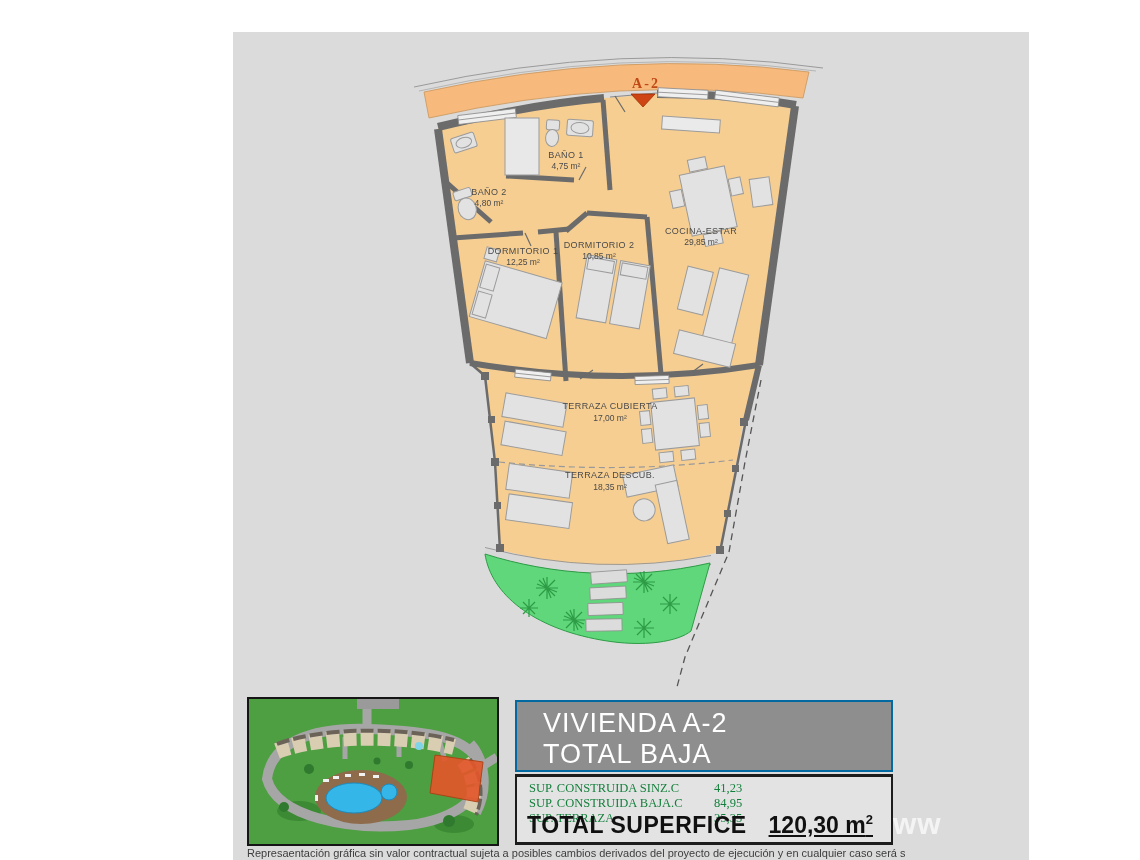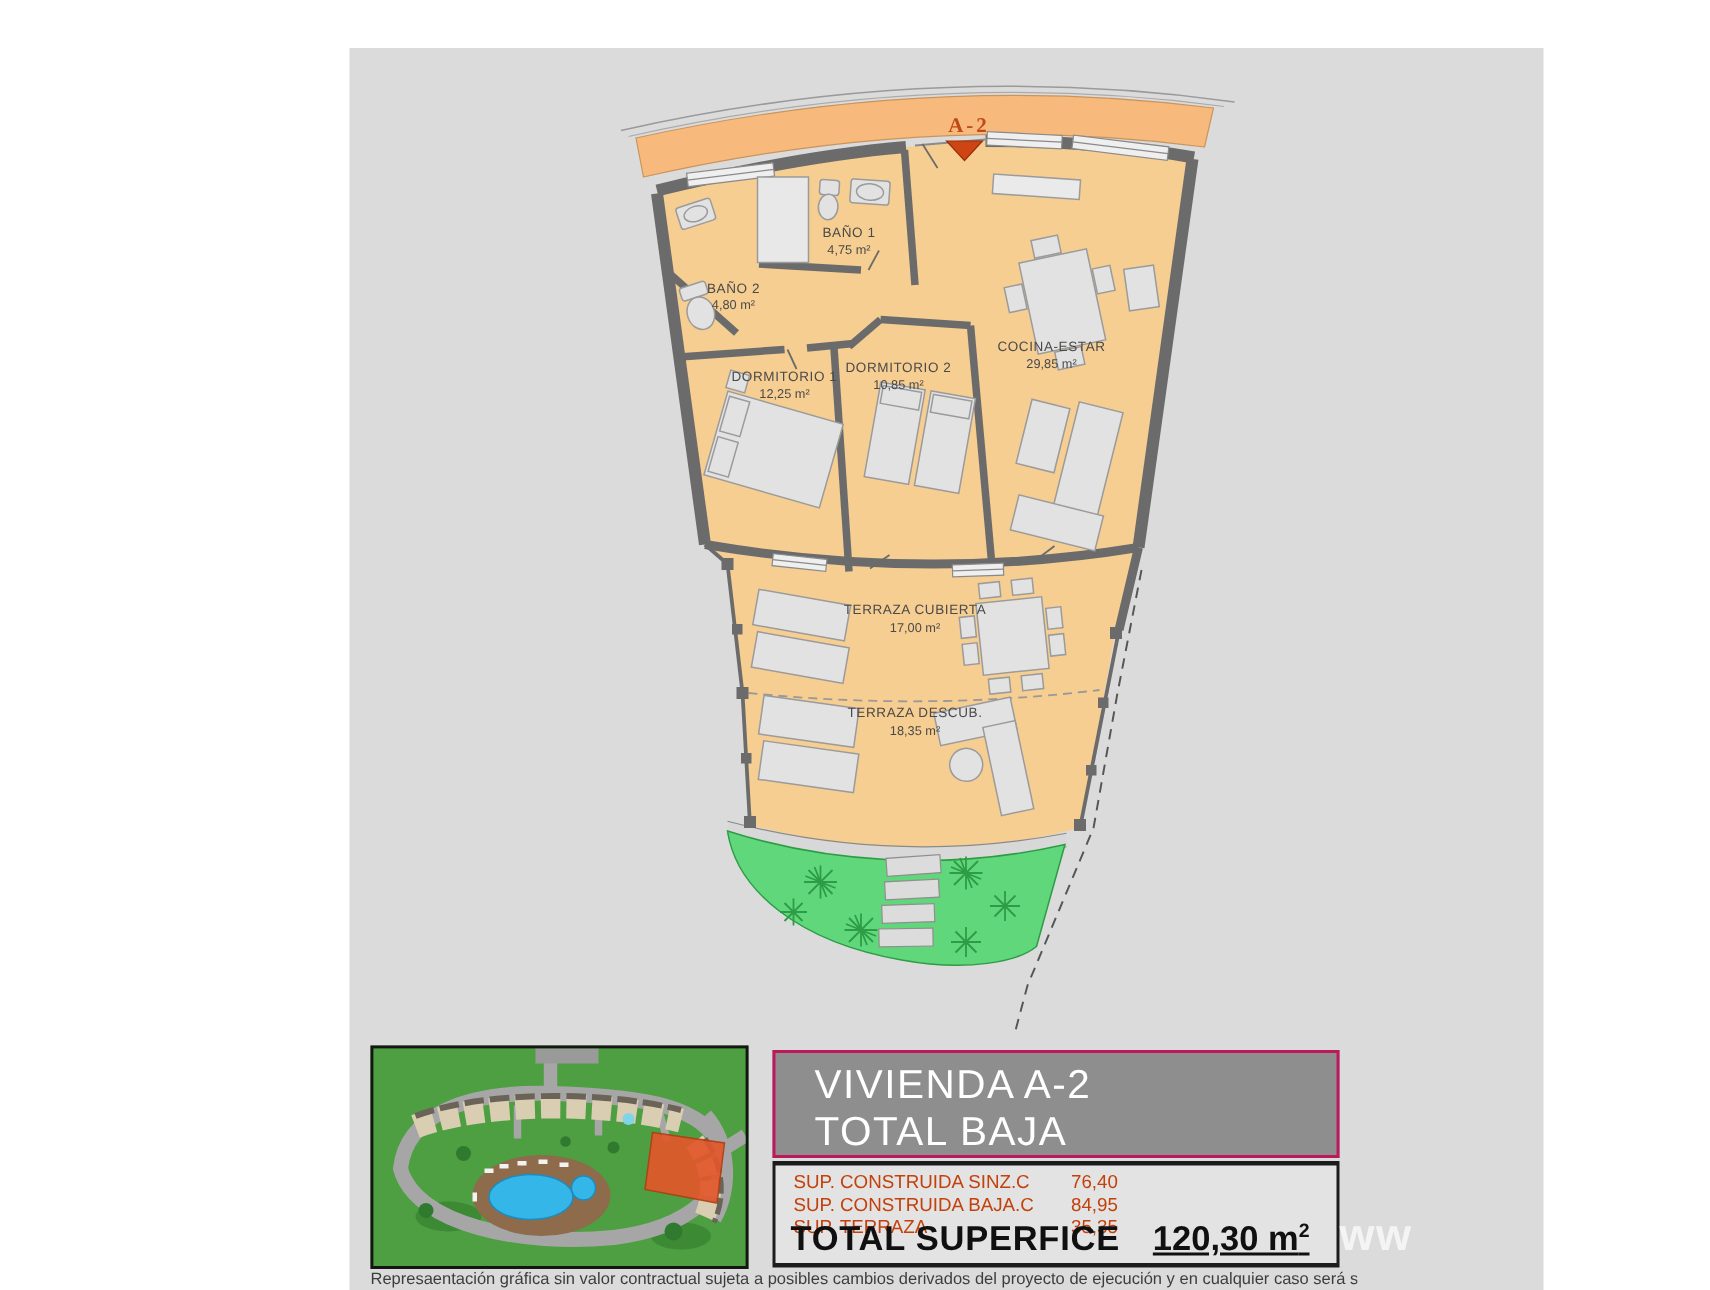--- a/index.html
+++ b/index.html
@@ -10,25 +10,25 @@
   #plan{position:absolute;left:0;top:0;}
   .room-name{font-size:9px;fill:#4a4a4a;text-anchor:middle;letter-spacing:.4px;}
   .room-area{font-size:8.5px;fill:#4a4a4a;text-anchor:middle;}
   .marker-text{font-family:"Liberation Serif",serif;font-size:14px;fill:#c04a16;
                text-anchor:middle;letter-spacing:2px;font-weight:600;}
   
   #photo{position:absolute;left:14px;top:665px;width:248px;height:145px;
          border:2px solid #151515;background:#4e9e42;}
   
   #panel{position:absolute;left:282px;top:668px;width:378px;}
-  #panel-header{box-sizing:border-box;height:72px;background:#8e8e8e;border:2px solid #be185d;
+  #panel-header{box-sizing:border-box;height:72px;background:#8e8e8e;border:2px solid #0369a1;
                 color:#fff;padding:6px 0 0 26px;font-size:27px;line-height:31px;letter-spacing:1px;}
   #panel-body{box-sizing:border-box;position:relative;margin-top:2px;height:71px;
               background:#e3e3e3;border:2px solid #1c1c1c;border-top-width:3px;border-bottom-width:3px;}
-  .sup-row{position:relative;height:15px;font-size:12.5px;color:#c2410c;line-height:15px;}
+  .sup-row{position:relative;height:15px;font-size:12.5px;color:#15803d;line-height:15px;font-family:Liberation Serif, serif;}
   .sup-label{position:absolute;left:12px;top:0;}
   .sup-value{position:absolute;left:197px;top:0;}
   #rows{padding-top:4px;}
   #total-row{position:absolute;left:0;right:0;bottom:1px;height:27px;}
   #total-label{position:absolute;left:10px;bottom:2px;font-size:23px;font-weight:bold;color:#101010;letter-spacing:.5px;}
   #total-value{position:absolute;right:18px;bottom:2px;font-size:23px;font-weight:bold;color:#101010;text-decoration:underline;}
   #total-value sup{font-size:13px;}
   #watermark{position:absolute;left:660px;top:775px;font-size:30px;font-weight:bold;
              color:rgba(255,255,255,.7);letter-spacing:1px;pointer-events:none;}
   
@@ -319,21 +319,21 @@
 
     <div id="panel">
       <div id="panel-header">
         <div>VIVIENDA A-2</div>
         <div>TOTAL BAJA</div>
       </div>
       <div id="panel-body">
         <div id="rows">
           <div class="sup-row">
             <span class="sup-label">SUP. CONSTRUIDA SINZ.C</span>
-            <span class="sup-value">76,40</span>
+            <span class="sup-value">41,23</span>
           </div>
           <div class="sup-row">
             <span class="sup-label">SUP. CONSTRUIDA BAJA.C</span>
             <span class="sup-value">84,95</span>
           </div>
           <div class="sup-row">
             <span class="sup-label">SUP. TERRAZA</span>
             <span class="sup-value">35,35</span>
           </div>
         </div>

